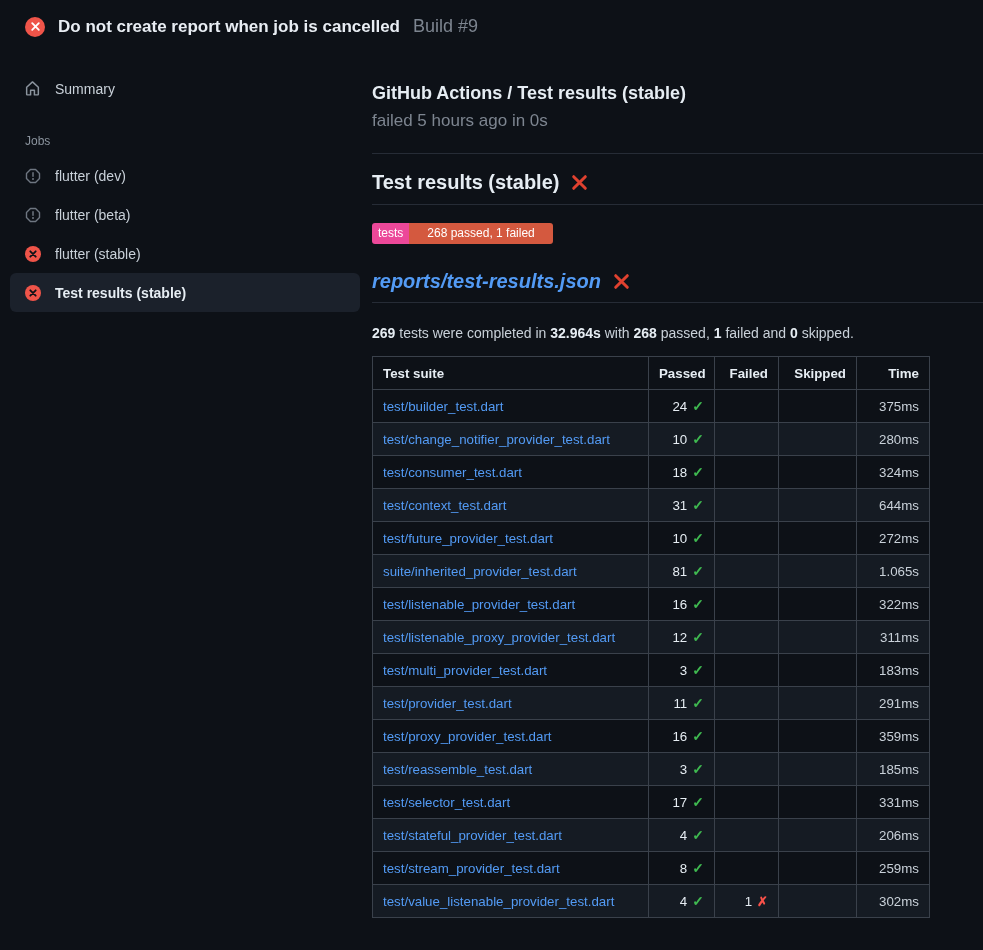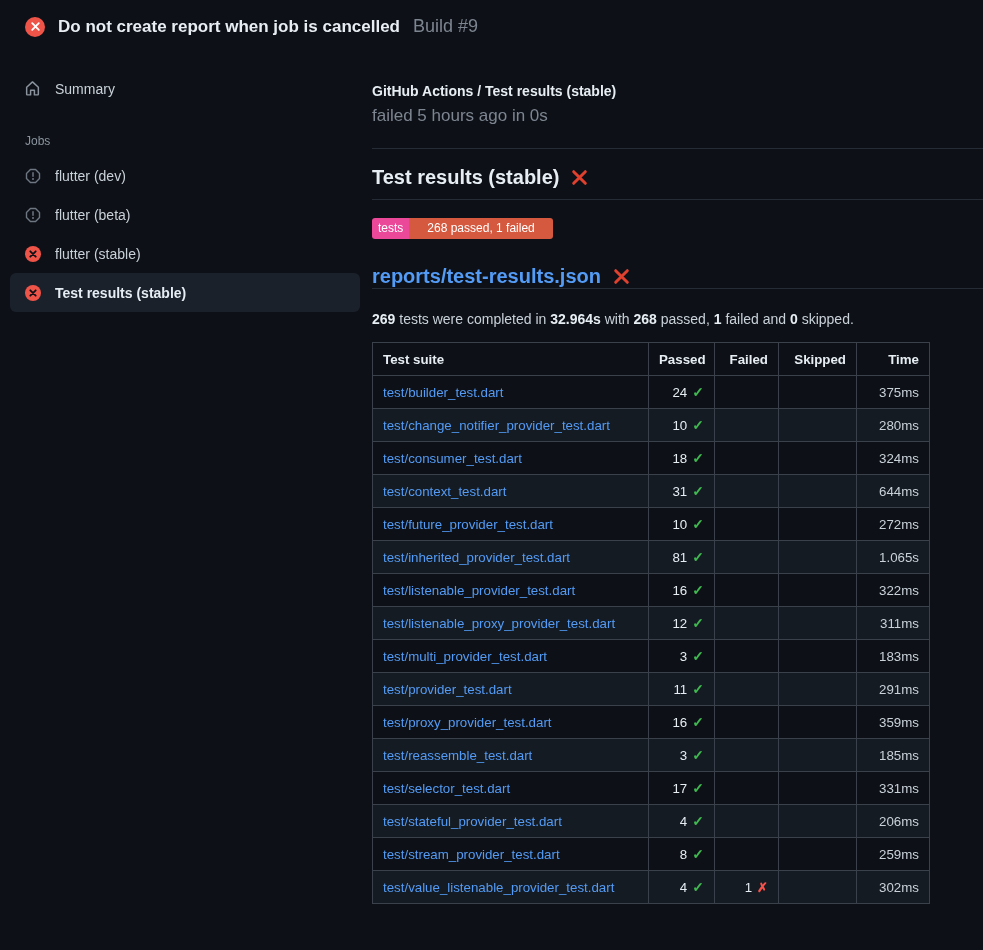--- a/index.html
+++ b/index.html
@@ -31,35 +31,35 @@
   .side-item {
     display:flex; align-items:center; gap:14px;
     padding:11px 14px; border-radius:6px;
     font-size:14px; color:#c9d1d9; cursor:pointer;
   }
   .side-item .ic { width:17px; height:17px; flex:none; display:flex; align-items:center; justify-content:center; }
   .side-item.selected { background:#1b212b; font-weight:bold; color:#e6edf3; }
   .jobs-heading { font-size:12px; color:#8b949e; margin:26px 0 8px 15px; }
 
   
-  .breadcrumb { font-size:14px; font-weight:bold; color:#e6edf3; }
+  .breadcrumb { font-size:18px; font-weight:bold; color:#e6edf3; }
   .status-line { font-size:17px; color:#7d8590; margin-top:7px; }
   .divider { height:1px; background:#262c36; margin-top:22px; }
 
   .section-heading {
     display:flex; align-items:center; gap:11px;
     margin-top:17px; padding-bottom:10px;
     border-bottom:1px solid #262c36;
     font-size:20px; font-weight:bold; color:#e6edf3;
   }
   .report-heading {
     display:flex; align-items:center; gap:11px;
-    margin-top:26px; 
+    margin-top:26px; padding-bottom:9px;
     border-bottom:1px solid #262c36;
-    font-size:20px; font-weight:bold;
+    font-size:20px; font-weight:bold;font-style:italic;
   }
   .report-heading a { color:#539bf5; text-decoration:none; }
 
   .badge { display:inline-flex; margin-top:18px; font-size:12px; border-radius:3px; overflow:hidden; color:#fff; line-height:13px; }
   .badge-label { background:#ec4899; padding:4px 6px; }
   .badge-value { background:#d4593f; padding:4px 18px; }
 
   .summary-text { margin:22px 0 0 0; font-size:14px; color:#c9d1d9; }
   .summary-text b { color:#e6edf3; }
 
@@ -220,21 +220,21 @@
             <td class="time">644ms</td>
           </tr>
           <tr>
             <td class="col-suite"><a href="#">test/future_provider_test.dart</a></td>
             <td class="num"><span class="val">10</span><span class="check">✓</span></td>
             <td class="num"></td>
             <td class="num"></td>
             <td class="time">272ms</td>
           </tr>
           <tr>
-            <td class="col-suite"><a href="#">test/inherited_provider_test.dart</a></td>
+            <td class="col-suite"><a href="#">suite/inherited_provider_test.dart</a></td>
             <td class="num"><span class="val">81</span><span class="check">✓</span></td>
             <td class="num"></td>
             <td class="num"></td>
             <td class="time">1.065s</td>
           </tr>
           <tr>
             <td class="col-suite"><a href="#">test/listenable_provider_test.dart</a></td>
             <td class="num"><span class="val">16</span><span class="check">✓</span></td>
             <td class="num"></td>
             <td class="num"></td>

